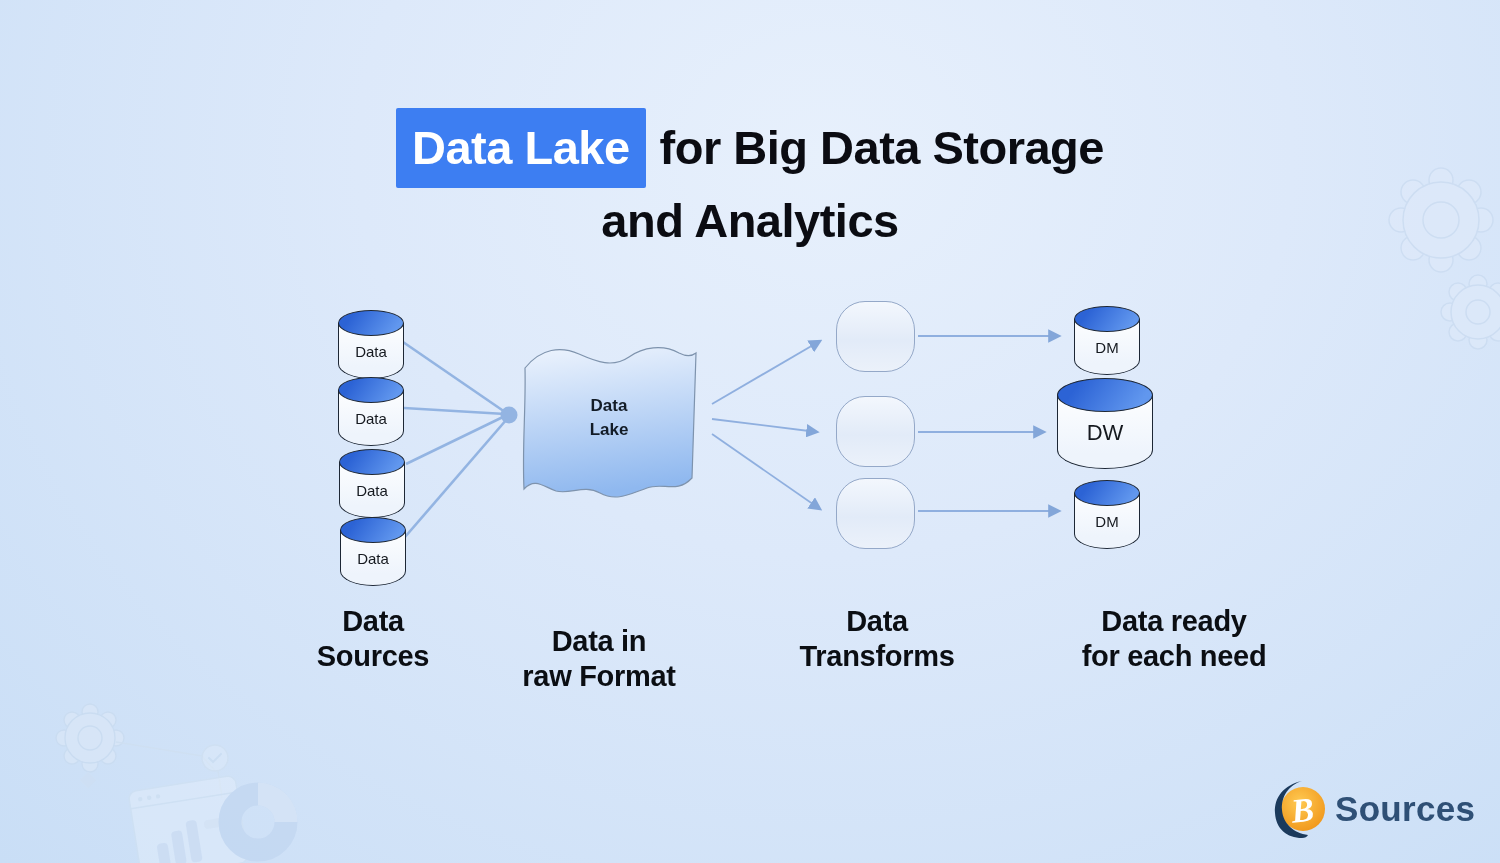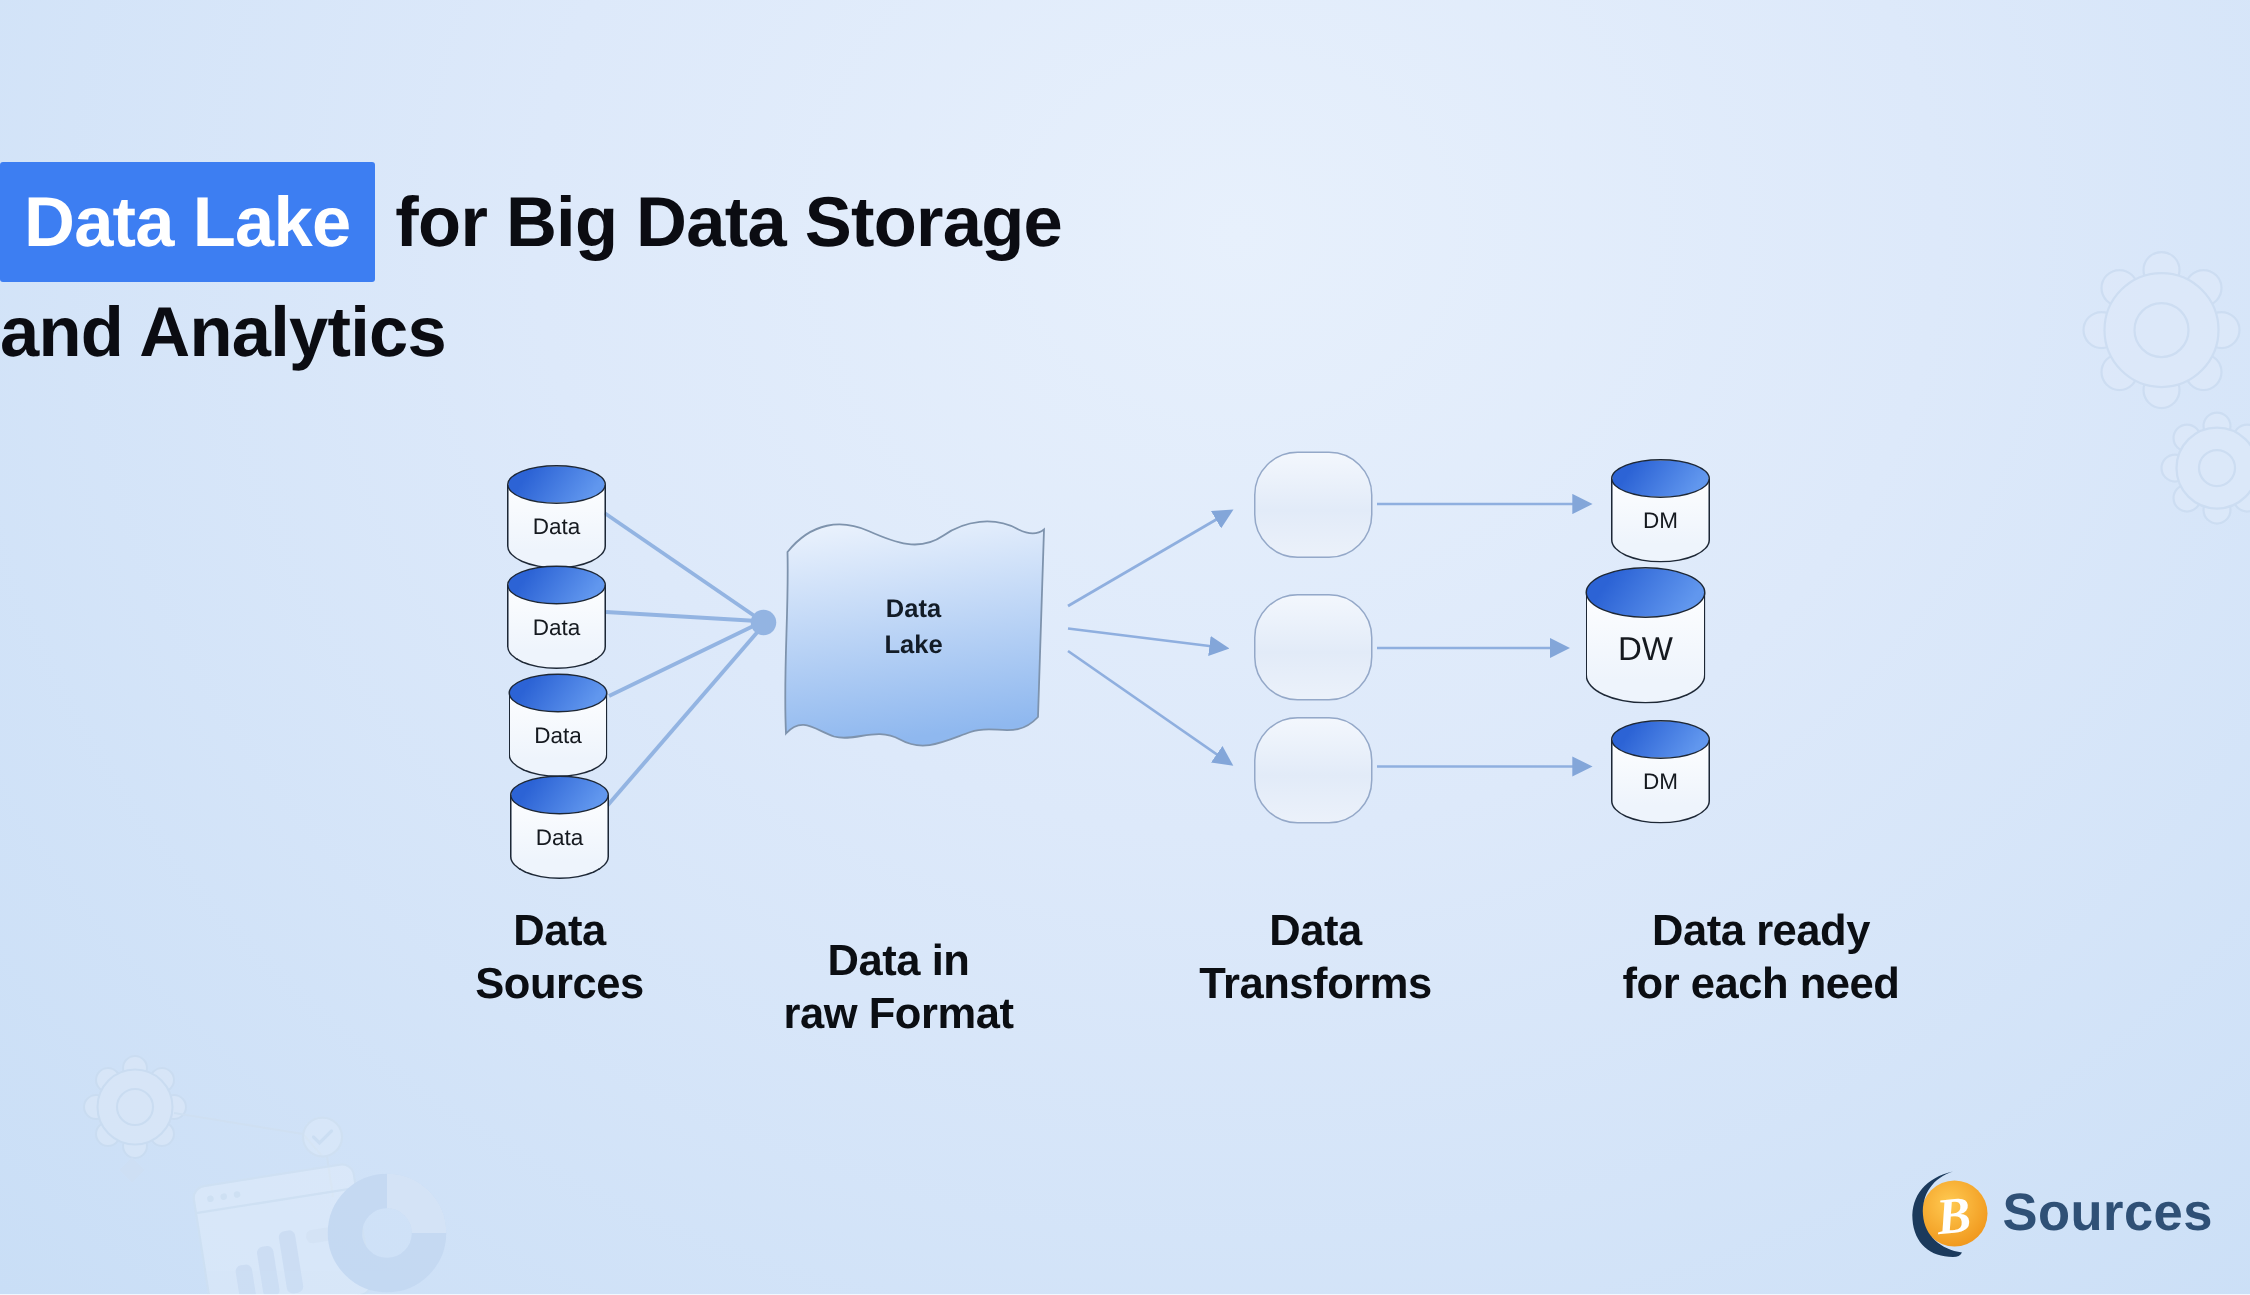--- a/index.html
+++ b/index.html
@@ -7,42 +7,42 @@
   body { font-family:"Liberation Sans", sans-serif; }
   .stage {
     position:relative; width:1500px; height:863px;
     background: radial-gradient(ellipse at 55% 18%, #e7f0fc 0%, #dde9fa 40%, #c9def6 100%);
     overflow:hidden;
   }
   svg { display:block; }
   .abs { position:absolute; }
 
   
-  .title { position:absolute; left:0; right:0; top:108px; text-align:left;
+  .title { position:absolute; left:0; right:0; top:108px; text-align:center;
            font-size:47px; font-weight:700; letter-spacing:-0.5px; color:#0b0c12; }
   .title-line1 { line-height:80px; }
   .title-hl { display:inline-block; background:#3d7ef2; color:#ffffff;
               padding:0 16px; margin-right:14px; border-radius:2px; line-height:80px; }
   .title-line2 { margin-top:6px; line-height:54px; }
 
   
   .cyl { position:absolute; }
   .cyl-top { position:absolute; left:0; top:0; width:100%; border-radius:50%;
              background:linear-gradient(125deg,#2c63d5 20%,#6197ee 85%);
              border:1.6px solid #1d2735; }
   .cyl-body { position:absolute; left:0; width:100%;
               background:linear-gradient(180deg,#fdfeff 0%,#eef4fc 80%);
               border:1.6px solid #1d2735; border-top:none; }
   .cyl-label { position:absolute; left:0; width:100%; text-align:center;
                color:#15191f; font-weight:400; }
   .cyl-sm { width:66px; height:70px; }
   .cyl-sm .cyl-top  { height:26px; }
   .cyl-sm .cyl-body { top:13px; height:56px; border-radius:0 0 50% 50% / 0 0 15px 15px; }
   .cyl-sm .cyl-label { top:33px; font-size:15px; }
-  .cyl-lg { width:80px; height:92px; }
+  .cyl-lg { width:96px; height:92px; }
   .cyl-lg .cyl-top  { height:34px; }
   .cyl-lg .cyl-body { top:17px; height:74px; border-radius:0 0 50% 50% / 0 0 19px 19px; }
   .cyl-lg .cyl-label { top:42px; font-size:22px; }
 
   
   .lake-label { position:absolute; left:517px; top:394px; width:184px; text-align:center;
                 font-size:17px; font-weight:600; line-height:1.42; color:#131c27;
                 white-space:pre-line; }
 
   

